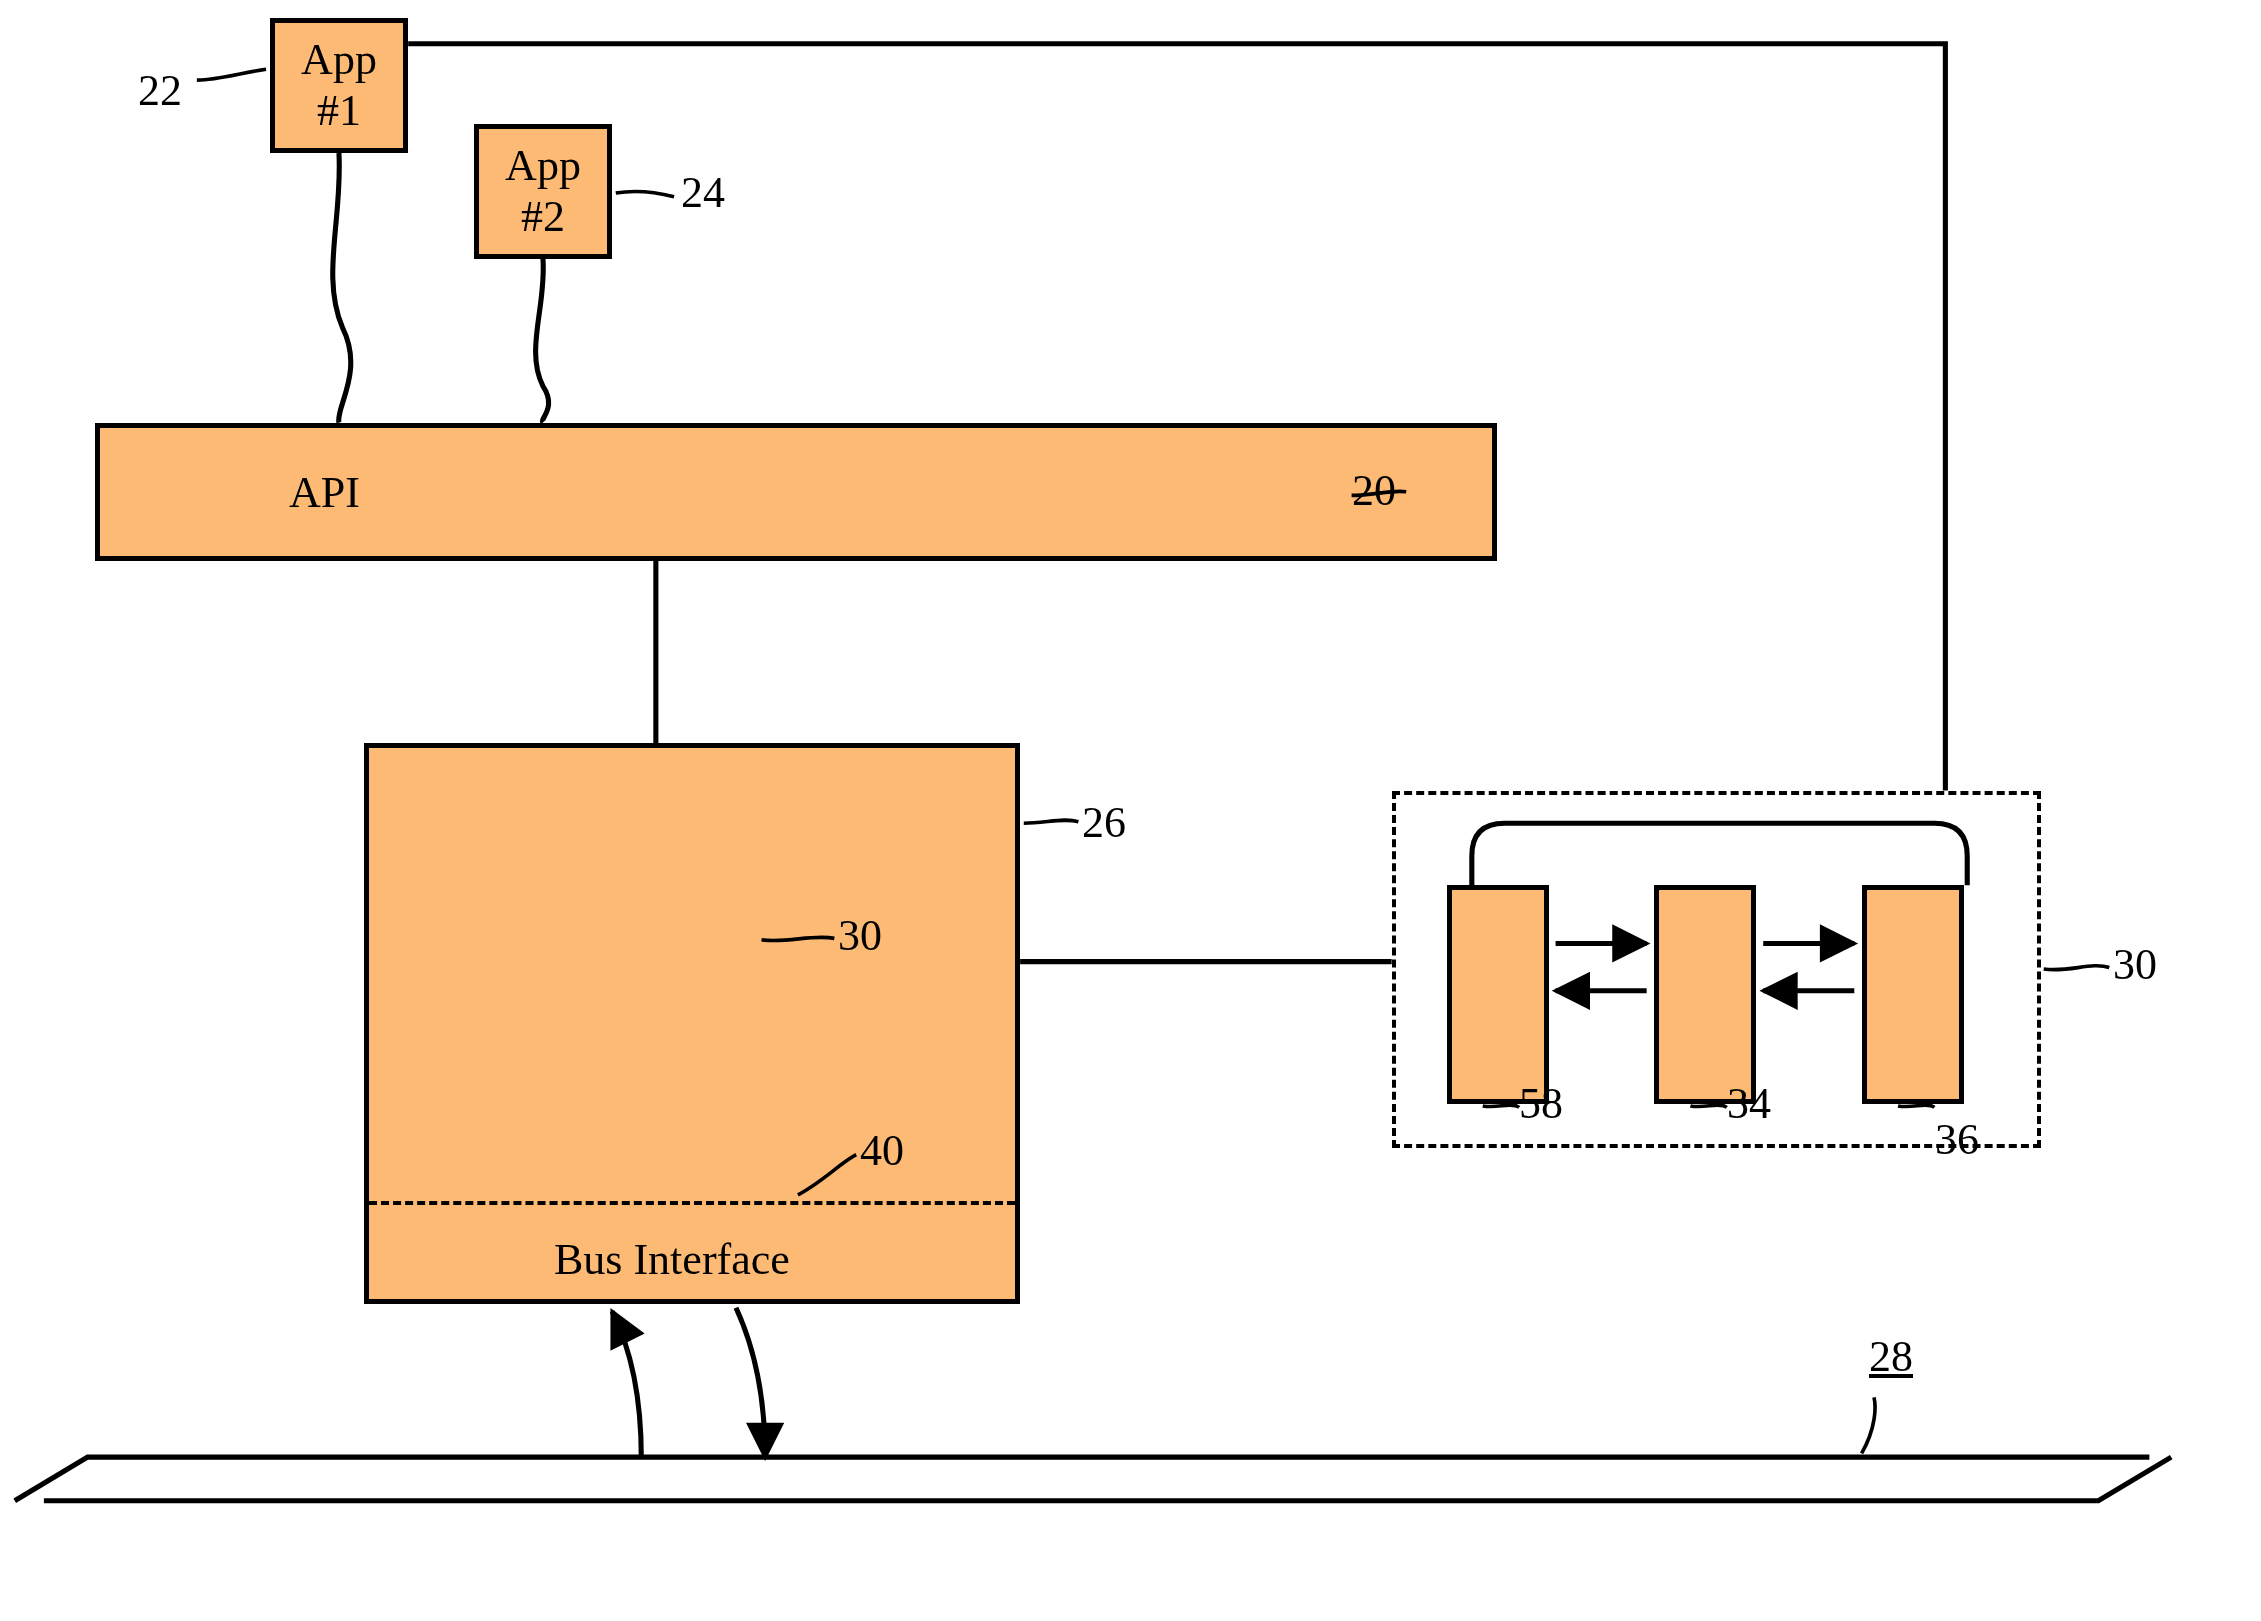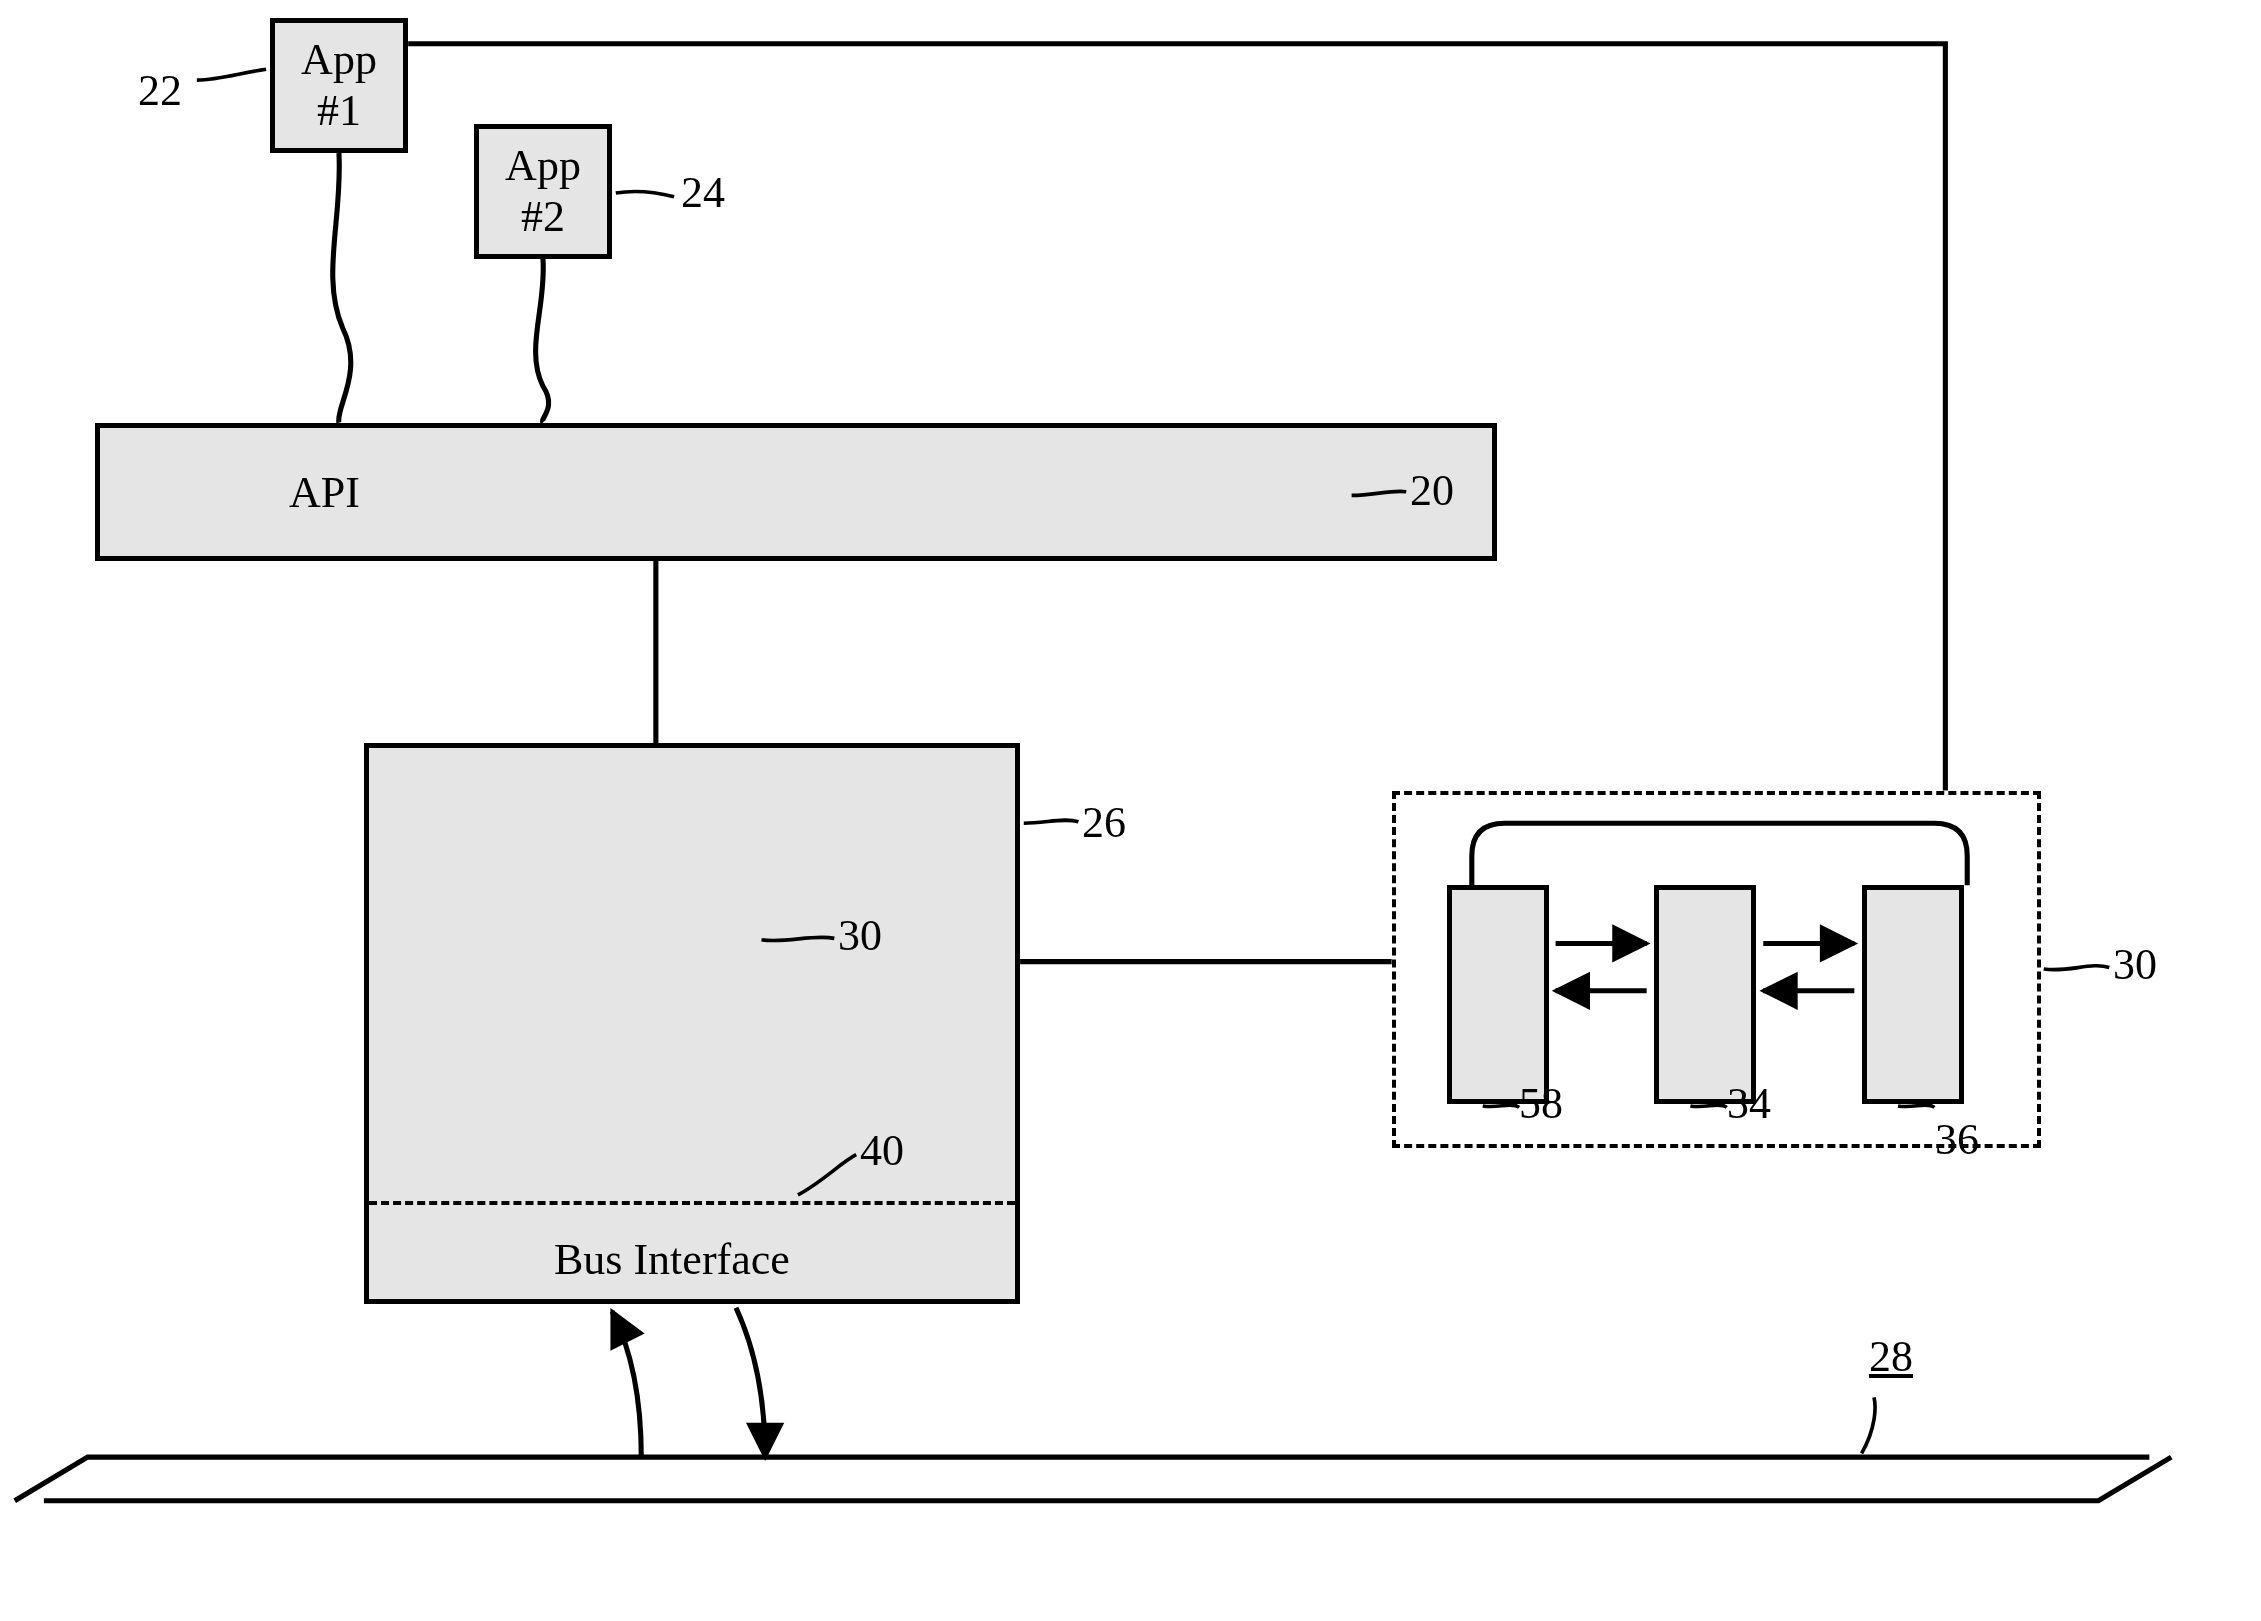--- a/index.html
+++ b/index.html
@@ -11,21 +11,21 @@
   }
   .stage {
     position: relative;
     width: 2261px;
     height: 1621px;
   }
   .box {
     position: absolute;
     border: 5.1px solid #000;
     box-sizing: border-box;
-    background: #e5e5e5;
+    background: #fdba74;
   }
   .dashed {
     border-style: dashed;
   }
   .label {
     position: absolute;
     font-size: 44px;
     line-height: 1.15;
     white-space: pre;
   }
@@ -69,21 +69,21 @@
   <span class="label" style="left:554px; top:1235px;">Bus Interface</span>
 
   <div class="box dashed" style="left:1392px; top:791px; width:649px; height:357px; border-width:4.4px; background:transparent;"></div>
 
   <div class="box" style="left:1447px; top:885px; width:102px; height:219px;"></div>
   <div class="box" style="left:1654px; top:885px; width:102px; height:219px;"></div>
   <div class="box" style="left:1862px; top:885px; width:102px; height:219px;"></div>
 
   <span class="label" style="left:138px; top:66px;">22</span>
   <span class="label" style="left:681px; top:168px;">24</span>
-  <span class="label" style="left:1410px; top:466px;">20</span>
+  <span class="label" style="left:1352px; top:466px;">20</span>
   <span class="label" style="left:1082px; top:798px;">26</span>
   <span class="label" style="left:838px; top:911px;">30</span>
   <span class="label" style="left:2113px; top:940px;">30</span>
   <span class="label" style="left:860px; top:1126px;">40</span>
   <span class="label" style="left:1519px; top:1079px;">58</span>
   <span class="label" style="left:1727px; top:1079px;">34</span>
   <span class="label" style="left:1935px; top:1079px;margin-top:36px;">36</span>
   <span class="label" style="left:1869px; top:1332px;text-decoration:underline;">28</span>
 
   <svg class="overlay" width="2261" height="1621" viewBox="0 0 3103 2225">

